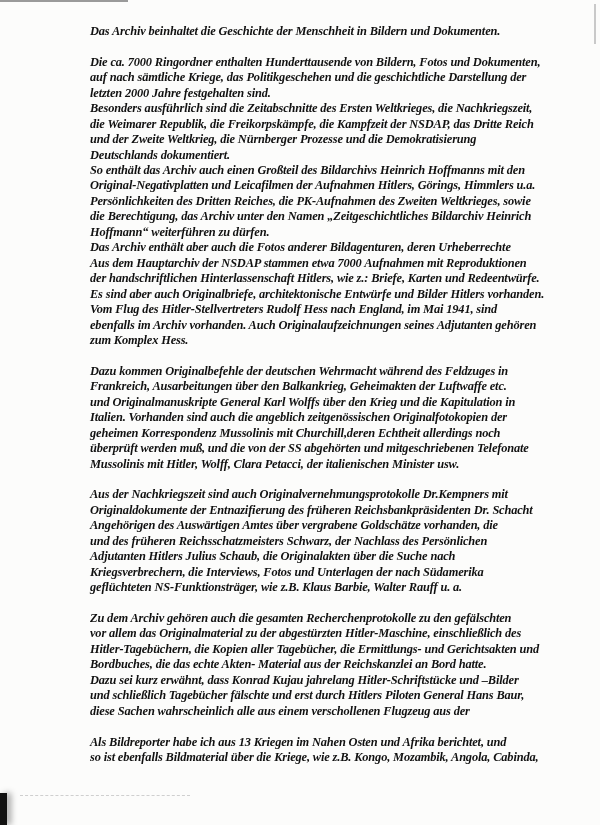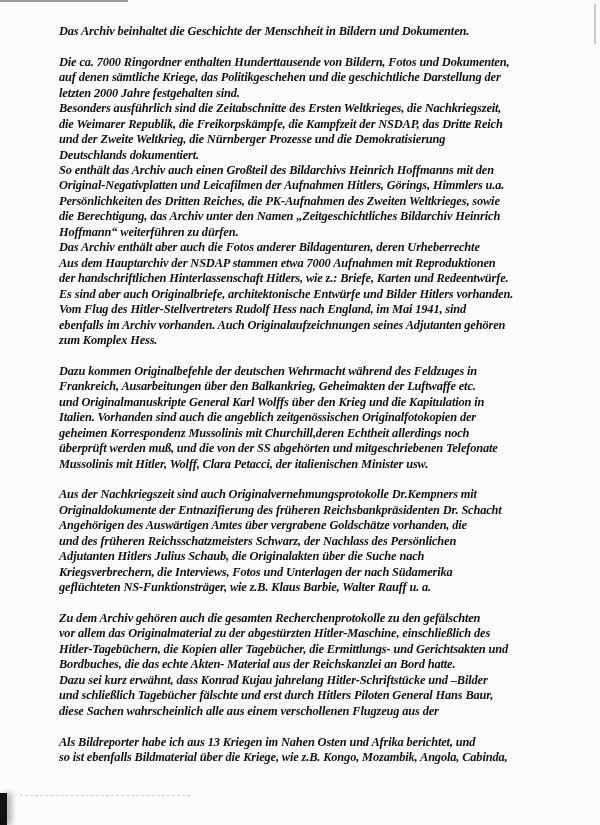--- a/index.html
+++ b/index.html
@@ -32,40 +32,40 @@
   }
   .text {
     position: absolute; left: 59px; top: 24px; width: 530px;
     font-size: 12.4px; line-height: 15.45px;
     font-style: italic; font-weight: bold;
     color: #111;
     letter-spacing: -0.15px;
     white-space: nowrap;
   }
   .para { margin: 0 0 15.4px 0; }
-  .line { display: block; }
+  .line { display: block; margin-left: 31px; }
 </style>
 </head>
 <body>
 
 <div class="page">
   <div class="top-edge"></div>
   <div class="right-edge"></div>
   <div class="fold-line"></div>
   <div class="binder-mark"></div>
 
   <div class="text">
 
     <p class="para">
       <span class="line">Das Archiv beinhaltet die Geschichte der Menschheit in Bildern und Dokumenten.</span>
     </p>
 
     <p class="para">
       <span class="line">Die ca. 7000 Ringordner enthalten Hunderttausende von Bildern, Fotos und Dokumenten,</span>
-      <span class="line">auf denen sämtliche Kriege, das Politikgeschehen und die geschichtliche Darstellung der</span>
+      <span class="line">auf nach sämtliche Kriege, das Politikgeschehen und die geschichtliche Darstellung der</span>
       <span class="line">letzten 2000 Jahre festgehalten sind.</span>
       <span class="line">Besonders ausführlich sind die Zeitabschnitte des Ersten Weltkrieges, die Nachkriegszeit,</span>
       <span class="line">die Weimarer Republik, die Freikorpskämpfe, die Kampfzeit der NSDAP, das Dritte Reich</span>
       <span class="line">und der Zweite Weltkrieg, die Nürnberger Prozesse und die Demokratisierung</span>
       <span class="line">Deutschlands dokumentiert.</span>
       <span class="line">So enthält das Archiv auch einen Großteil des Bildarchivs Heinrich Hoffmanns mit den</span>
       <span class="line">Original-Negativplatten und Leicafilmen der Aufnahmen Hitlers, Görings, Himmlers u.a.</span>
       <span class="line">Persönlichkeiten des Dritten Reiches, die PK-Aufnahmen des Zweiten Weltkrieges, sowie</span>
       <span class="line">die Berechtigung, das Archiv unter den Namen „Zeitgeschichtliches Bildarchiv Heinrich</span>
       <span class="line">Hoffmann“ weiterführen zu dürfen.</span>

